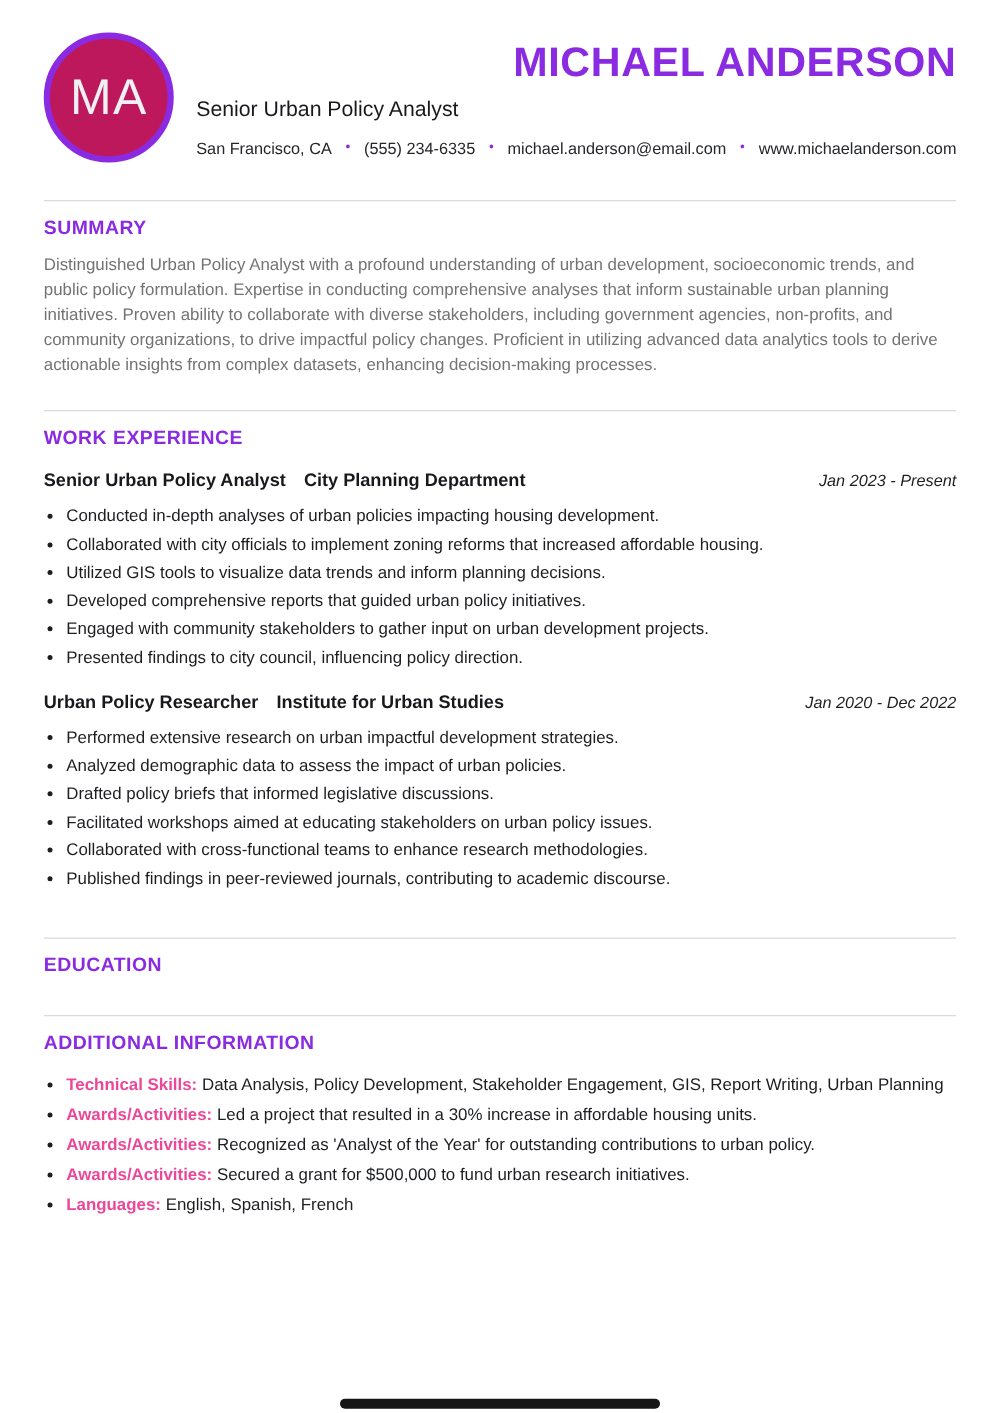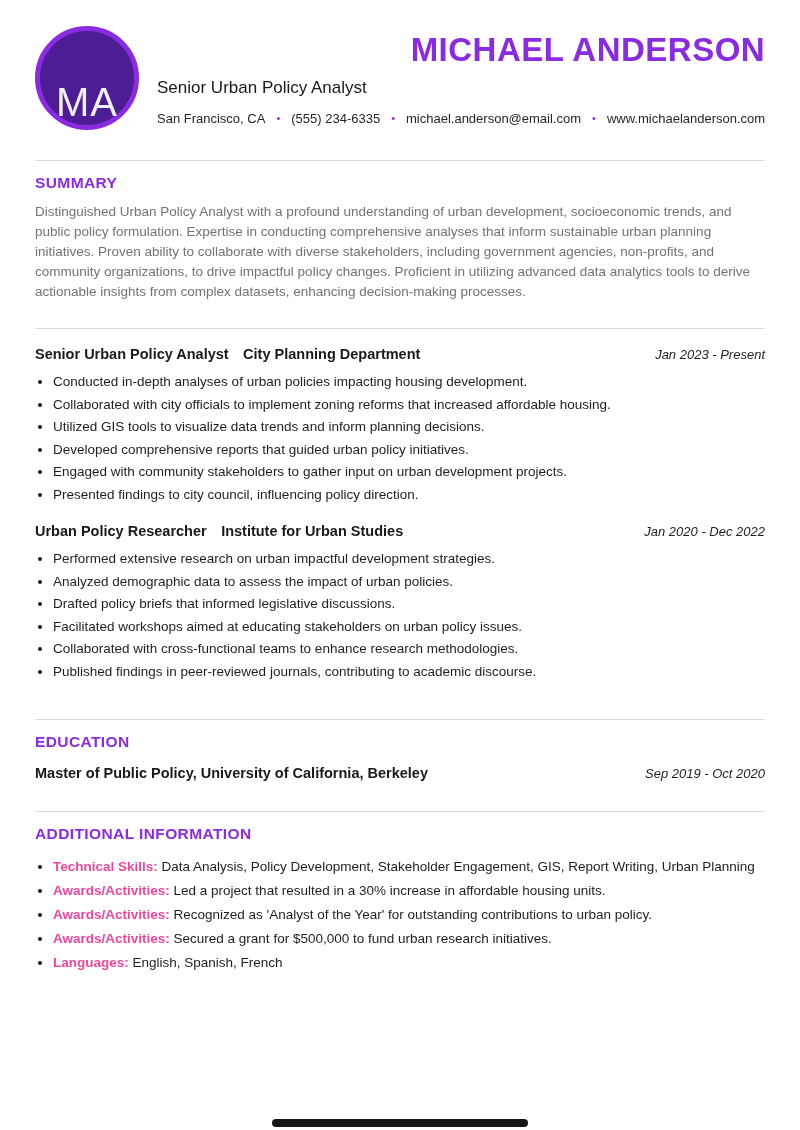--- a/index.html
+++ b/index.html
@@ -13,23 +13,23 @@
     overflow: hidden;
   }
   .page { padding: 26px 35px 0 35px; }
 
   
   .header { display: flex; align-items: center; gap: 18px; }
   .avatar {
     flex: 0 0 auto;
     width: 94px; height: 94px;
     border-radius: 50%;
-    background: #4c1d95;
+    background: #be185d;
     border: 5px solid #8a2be2;
-    display: flex; align-items: flex-end; justify-content: center;
+    display: flex; align-items: center; justify-content: center;
   }
   .avatar-initials { color: #eef1f4; font-size: 40px; font-weight: 500; letter-spacing: 1px; }
   .header-text { flex: 1; padding-top: 2px; }
   .name { color: #8a2be2; font-size: 33px; font-weight: 800; letter-spacing: 0.5px; line-height: 1.1; margin: 0; text-align: right; }
   .job-title { font-size: 17px; margin-top: 9px; color: #17191c; }
   .contact { display: flex; align-items: center; gap: 11px; margin-top: 13px; font-size: 13px; color: #24262a; flex-wrap: nowrap; white-space: nowrap; }
   .contact .sep { color: #8a2be2; font-size: 11px; }
 
   
   .rule { border: none; border-top: 1px solid #d9dadc; margin: 0 0 13px 0; }
@@ -94,20 +94,21 @@
   </header>
 
   <section class="section-summary">
     <hr class="rule">
     <h2 class="section-heading">SUMMARY</h2>
     <p class="summary-text">Distinguished Urban Policy Analyst with a profound understanding of urban development, socioeconomic trends, and public policy formulation. Expertise in conducting comprehensive analyses that inform sustainable urban planning initiatives. Proven ability to collaborate with diverse stakeholders, including government agencies, non-profits, and community organizations, to drive impactful policy changes. Proficient in utilizing advanced data analytics tools to derive actionable insights from complex datasets, enhancing decision-making processes.</p>
   </section>
 
   <section class="section-work">
     <hr class="rule">
+    <h2 class="section-heading">WORK EXPERIENCE</h2>
 
     <div class="job">
       <div class="job-header">
         <div class="job-left">
           <span class="job-role">Senior Urban Policy Analyst</span>
           <span class="job-company">City Planning Department</span>
         </div>
         <span class="job-dates">Jan 2023 - Present</span>
       </div>
       <ul class="bullets">
@@ -135,24 +136,20 @@
         <li>Facilitated workshops aimed at educating stakeholders on urban policy issues.</li>
         <li>Collaborated with cross-functional teams to enhance research methodologies.</li>
         <li>Published findings in peer-reviewed journals, contributing to academic discourse.</li>
       </ul>
     </div>
   </section>
 
   <section class="section-education">
     <hr class="rule">
     <h2 class="section-heading">EDUCATION</h2>
-    <div class="edu-row">
-      <span class="edu-degree">Master of Public Policy, University of California, Berkeley</span>
-      <span class="edu-dates">Sep 2019 - Oct 2020</span>
-    </div>
   </section>
 
   <section class="section-additional">
     <hr class="rule">
     <h2 class="section-heading">ADDITIONAL INFORMATION</h2>
     <ul class="info-list">
       <li><strong>Technical Skills:</strong> <span>Data Analysis, Policy Development, Stakeholder Engagement, GIS, Report Writing, Urban Planning</span></li>
       <li><strong>Awards/Activities:</strong> <span>Led a project that resulted in a 30% increase in affordable housing units.</span></li>
       <li><strong>Awards/Activities:</strong> <span>Recognized as 'Analyst of the Year' for outstanding contributions to urban policy.</span></li>
       <li><strong>Awards/Activities:</strong> <span>Secured a grant for $500,000 to fund urban research initiatives.</span></li>

